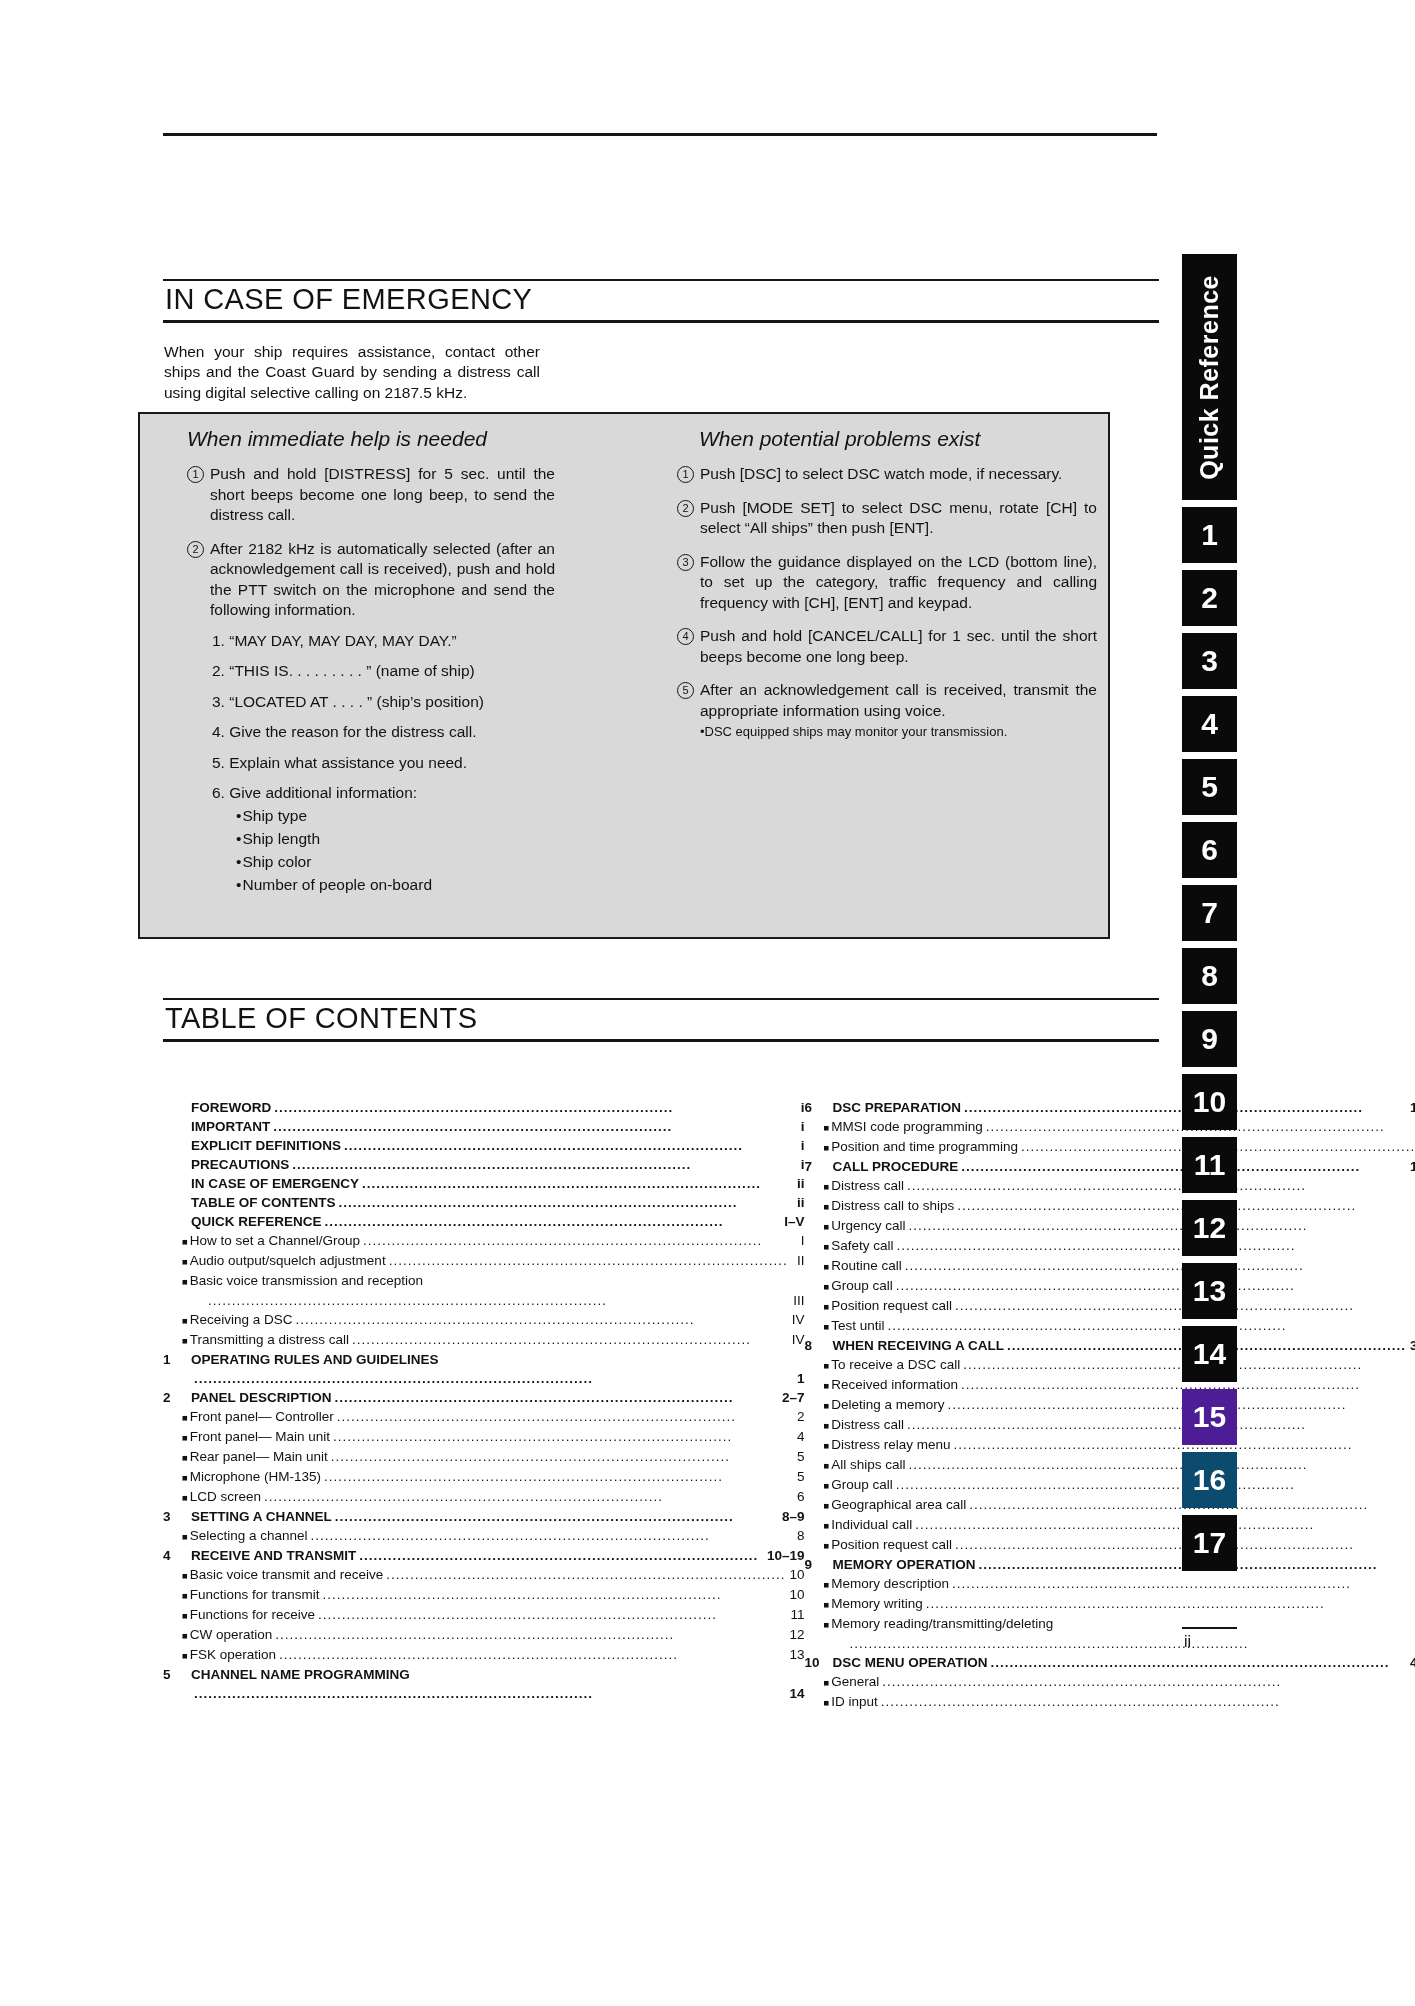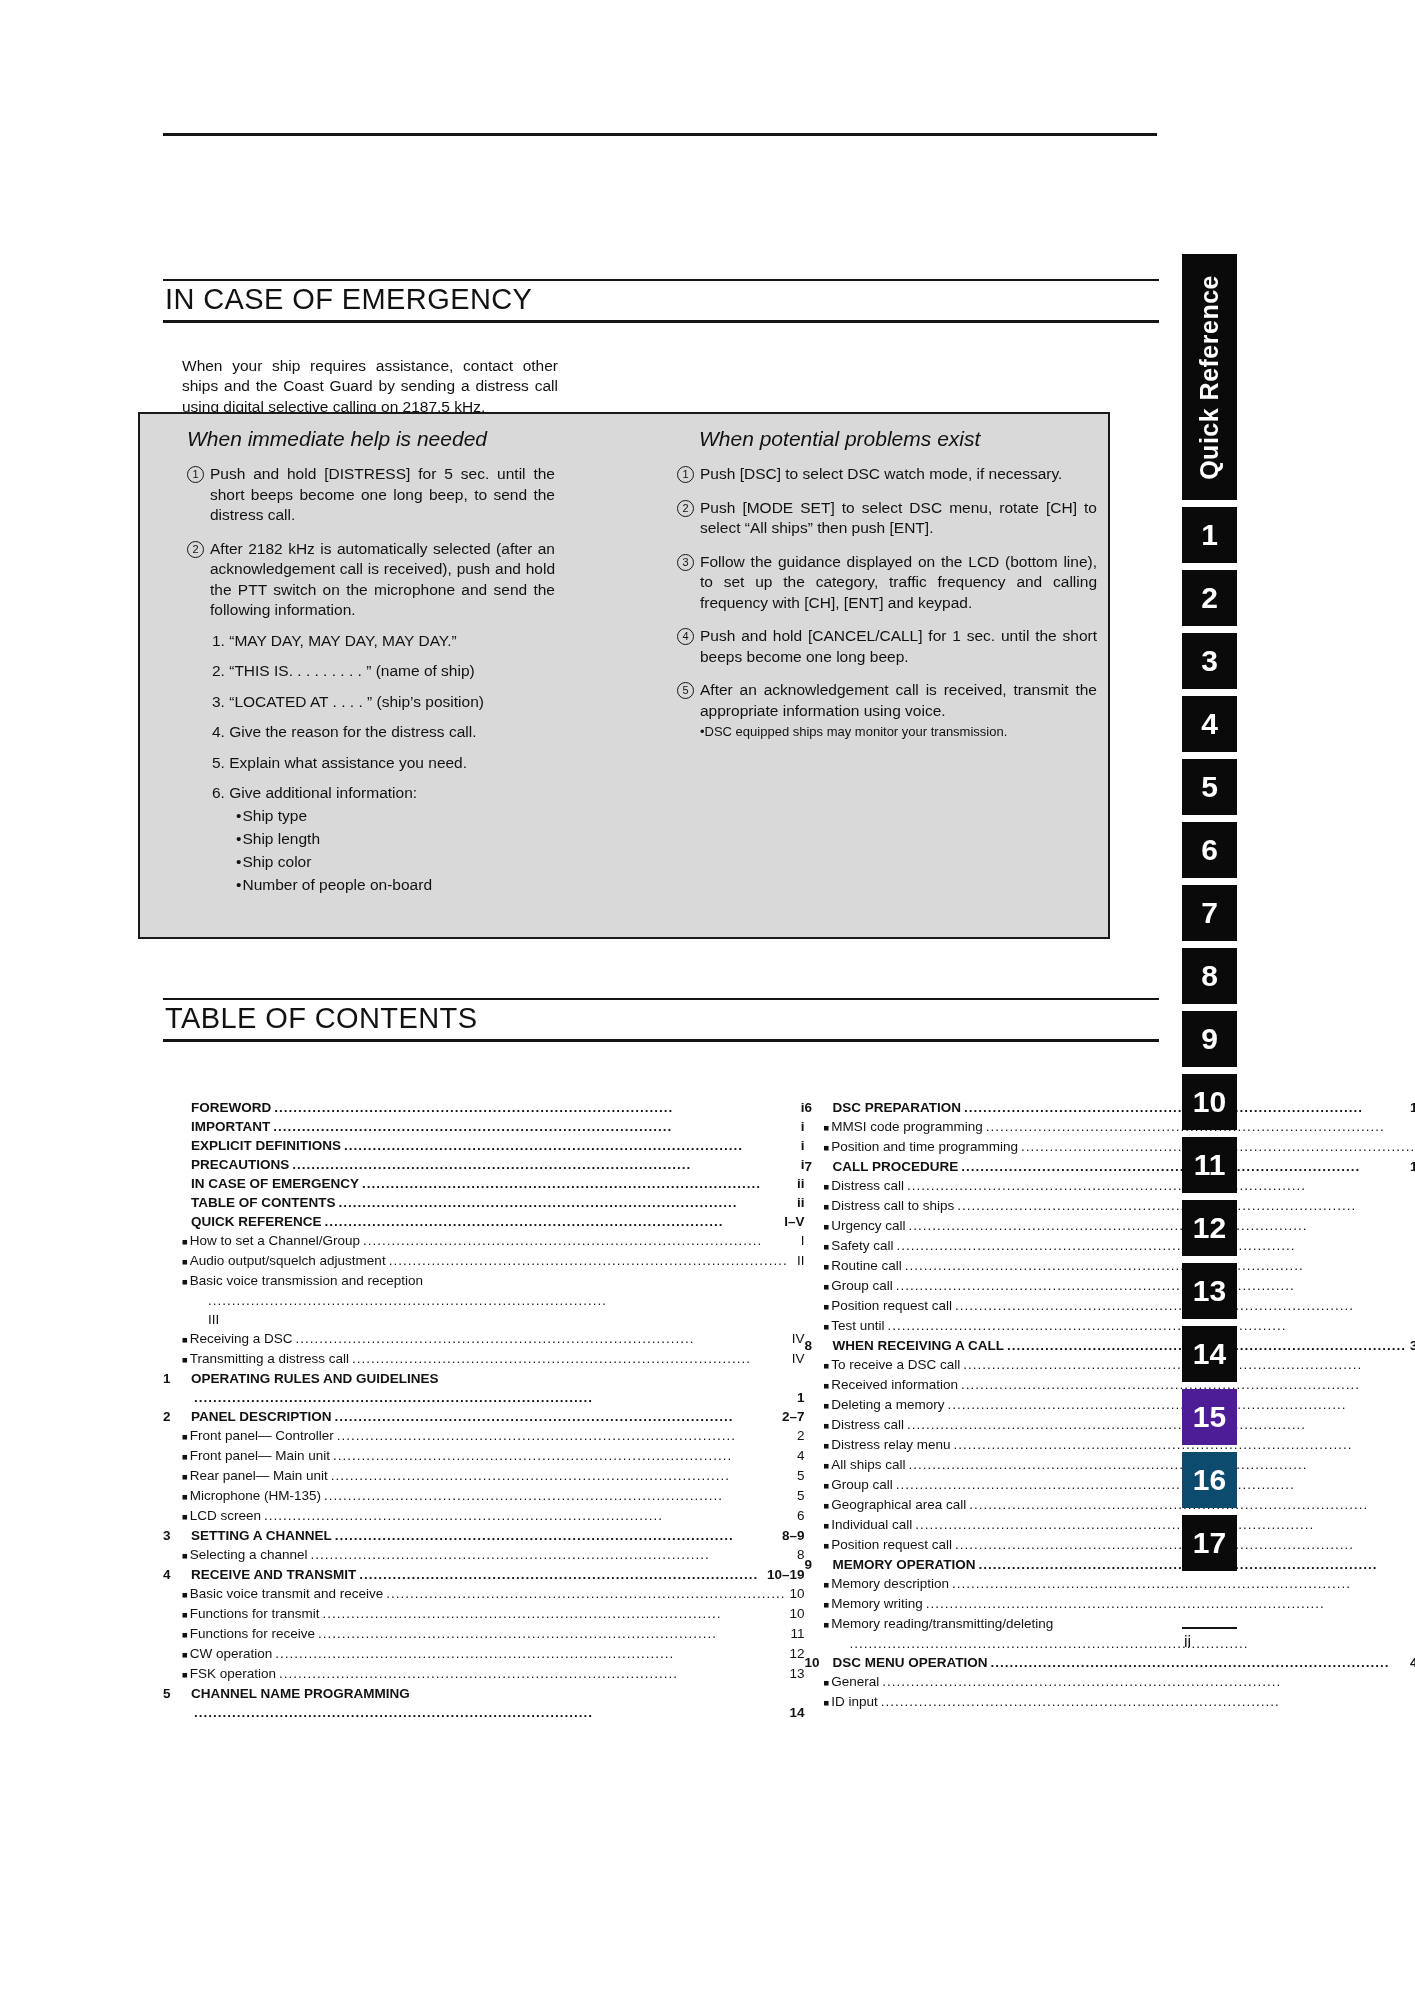--- a/index.html
+++ b/index.html
@@ -14,23 +14,22 @@
   
   .rule-heading{
     left:163px;width:994px;border-top:2px solid #151515;border-bottom:3px solid #151515;
     font-size:29px;line-height:35px;font-weight:400;letter-spacing:0.4px;
     padding:1px 0 3px 2px;
   }
   .emg-heading{top:260px;}
   .toc-heading{top:979px;}
   
   .intro{
-    left:164px;top:340px;width:376px;font-size:15.5px;line-height:20.5px;
+    left:164px;top:326px;width:376px;font-size:15.5px;line-height:20.5px;
     text-align:justify;
-    margin-left:18px;
   }
   
   .ebox{
     left:138px;top:412px;width:972px;height:527px;box-sizing:border-box;
     background:#d9d9d9;border:2px solid #1a1a1a;overflow:hidden;
   }
   .ecol{position:absolute;top:13px;}
   .ecol-left{left:47px;width:368px;}
   .ecol-right{left:537px;width:420px;}
   .ehead{
@@ -53,21 +52,21 @@
   
   .toc-wrap{left:163px;top:1098px;width:994px;display:flex;align-items:flex-start;}
   .toc-col{font-size:13.5px;line-height:19px;}
   .toc-col1{flex:0 0 330px;}
   .toc-col2{flex:0 0 290px;}
   .trow{display:flex;align-items:baseline;}
   .trow.h{font-weight:bold;}
   .trow.h.noNum{padding-left:28px;}
   .trow.hc{padding-left:28px;font-weight:bold;}
   .trow.s{padding-left:19px;}
-  .trow.sc{padding-left:42px;flex-direction:column;}
+  .trow.sc{padding-left:42px;}
   .tnum{flex:0 0 28px;white-space:nowrap;}
   .sq{font-size:9.5px;margin-right:2px;flex:0 0 auto;}
   .ttitle{white-space:nowrap;}
   .tlead{flex:1 1 auto;overflow:hidden;white-space:nowrap;min-width:6px;padding:0 1px 0 3px;}
   .tlead::before{content:"....................................................................................";letter-spacing:1px;}
   .tpage{white-space:nowrap;padding-left:3px;}
   
   .sidebar{left:1182px;top:0;width:55px;height:2006px;}
   .qr-tab{position:absolute;left:0;top:254px;width:55px;height:246px;background:#0a0a0a;
     display:flex;align-items:center;justify-content:center;}

